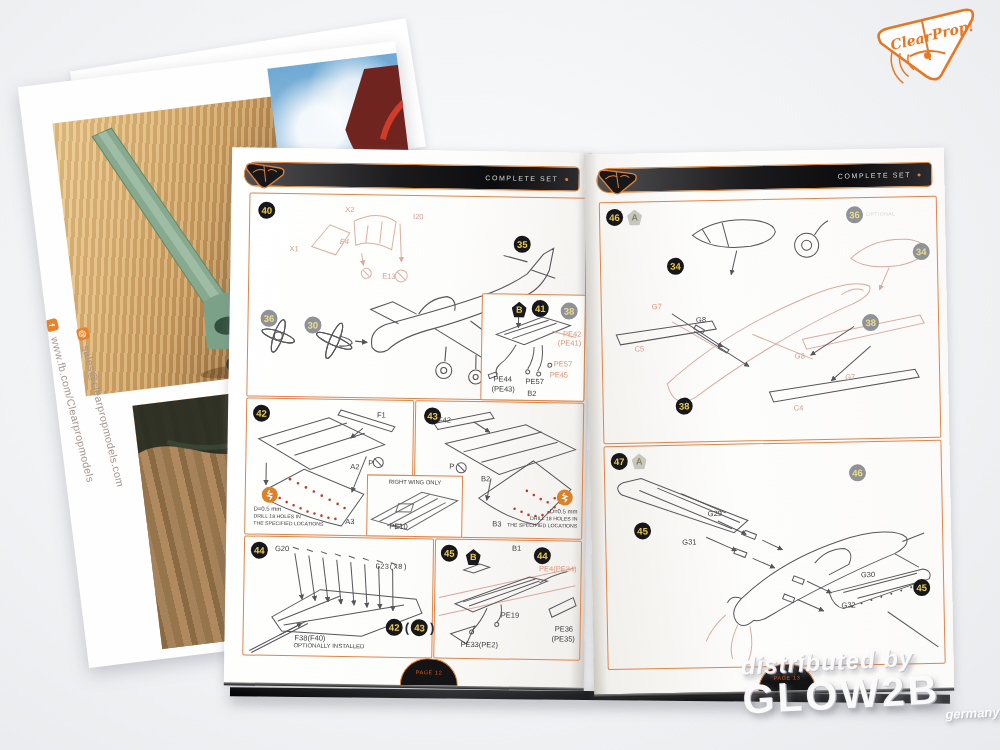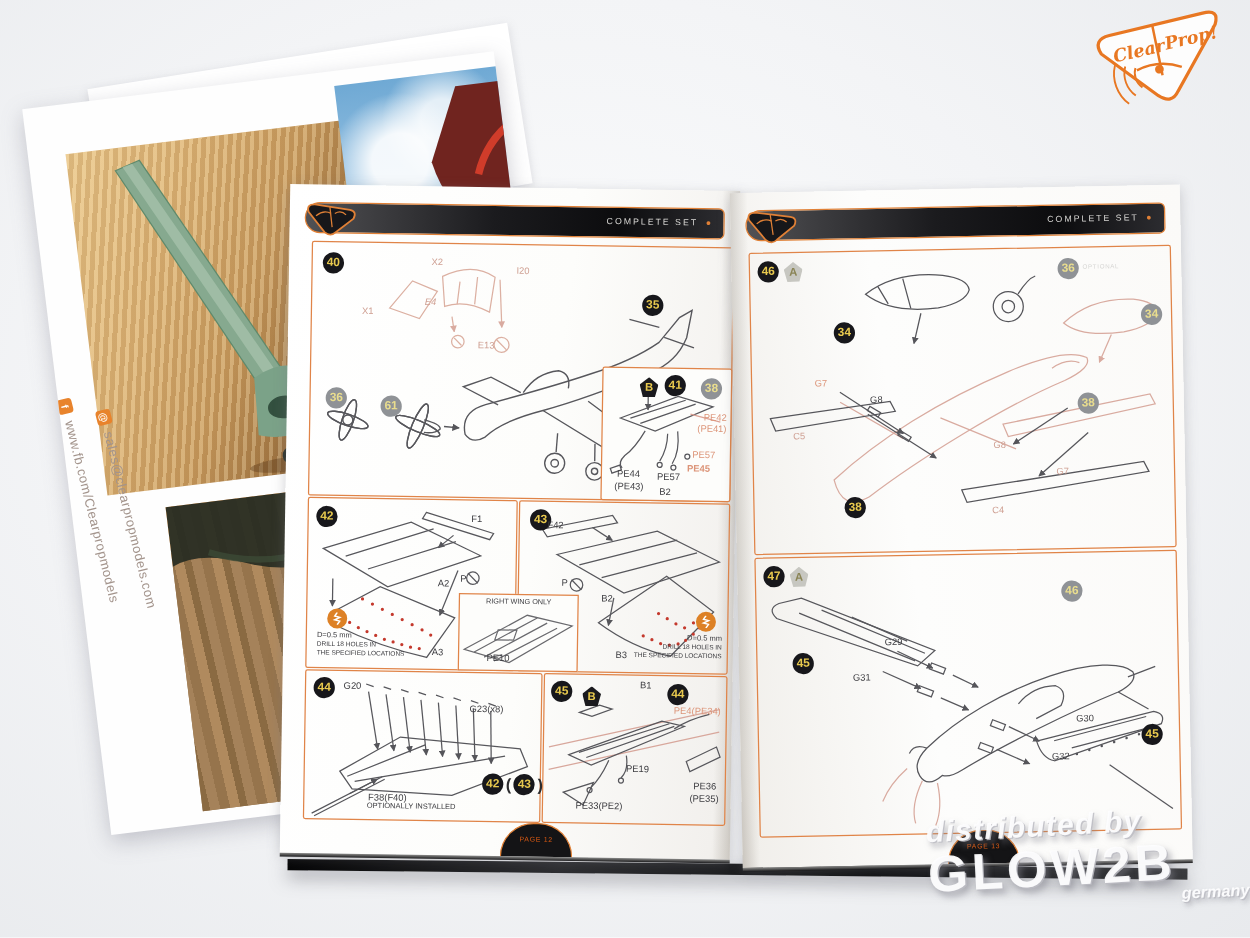--- a/index.html
+++ b/index.html
@@ -170,21 +170,21 @@
             <line x1="22" y1="7" x2="24" y2="23" stroke="#e08036" stroke-width="1"></line>
           </svg>
         </span>
         <span class="hset">COMPLETE SET</span>
         <span class="hdot">●</span>
       </div>
 
       <div class="sbox" style="left:18px;top:45px;width:336px;height:202px;">
         <span class="stepnum" style="left:8px;top:8px;">40</span>
         <span class="stepnum gray" style="left:12px;top:116px;">36</span>
-        <span class="stepnum gray" style="left:56px;top:122px;">61</span>
+        <span class="stepnum gray" style="left:56px;top:122px;">30</span>
         <span class="stepnum" style="left:264px;top:38px;">35</span>
         <span class="lbl faint" style="left:95px;top:10px;">X2</span>
         <span class="lbl faint" style="left:40px;top:50px;">X1</span>
         <span class="lbl faint" style="left:90px;top:42px;font-style:italic;">E4</span>
         <span class="lbl faint" style="left:133px;top:76px;">E13</span>
         <span class="lbl faint" style="left:163px;top:16px;text-align:right;">I20</span>
         <svg viewBox="0 0 336 202" width="336" height="202">
           <g stroke="#dcb0a2" fill="none" stroke-width="1">
             <path d="M62,52 L80,30 L100,38 L86,60 Z"></path>
             <path d="M104,26 Q128,14 146,26 L142,54 Q122,44 106,50 Z"></path>
@@ -227,21 +227,21 @@
         </svg>
       </div>
 
       <div class="sbox" style="left:252px;top:142px;width:102px;height:105px;background:#fdfdfb;">
         <span class="stepnum" style="left:5px;top:5px;margin-left:44px;">41</span>
         <span class="pent" style="left:29px;top:7px;">B</span>
         <span class="stepnum gray" style="left:78px;top:7px;">38</span>
         <span class="lbl orange" style="right:3px;top:34px;">PE42</span>
         <span class="lbl orange" style="right:3px;top:43px;">(PE41)</span>
         <span class="lbl orange" style="left:72px;top:64px;">PE57</span>
-        <span class="lbl orange" style="left:68px;top:75px;font-weight:bold;">PE45</span>
+        <span class="lbl orange" style="left:68px;top:75px;">PE45</span>
         <span class="lbl" style="left:12px;top:80px;">PE44</span>
         <span class="lbl" style="left:10px;top:90px;">(PE43)</span>
         <span class="lbl" style="left:44px;top:82px;">PE57</span>
         <span class="lbl" style="left:46px;top:94px;">B2</span>
         <svg viewBox="0 0 102 105" width="102" height="105">
           <g stroke="#57575c" fill="none" stroke-width="1">
             <path d="M14,40 L60,22 L88,30 L42,50 Z"></path>
             <path d="M22,40 L66,25 M30,44 L74,28"></path>
             <line x1="36" y1="20" x2="36" y2="33" marker-end="url(#ah)"></line>
             <path d="M34,50 Q26,64 18,70 Q12,76 16,80"></path>
@@ -364,21 +364,21 @@
             <path d="M12,46 L62,18 M20,50 L70,22 M28,53 L78,26"></path>
             <rect x="40" y="28" width="15" height="8" transform="skewX(-18)"></rect>
             <line x1="34" y1="48" x2="26" y2="50"></line>
           </g>
         </svg>
       </div>
 
       <div class="sbox" style="left:18px;top:388px;width:188px;height:118px;">
         <span class="stepnum" style="left:6px;top:5px;">44</span>
         <span class="lbl" style="left:30px;top:7px;">G20</span>
-        <span class="lbl" style="left:131px;top:24px;">G23(x8)</span>
+        <span class="lbl" style="left:131px;top:24px;font-family:Liberation Mono, monospace;">G23(x8)</span>
         <span class="lbl" style="left:51px;top:96px;">F38(F40)</span>
         <span class="lbl" style="left:50px;top:105px;font-size:6px;">OPTIONALLY INSTALLED</span>
         <div class="refrow" style="left:142px;top:80px;">
           <span class="stepnum">42</span>
           <span class="paren">(</span>
           <span class="stepnum">43</span>
           <span class="paren">)</span>
         </div>
         <svg viewBox="0 0 188 118" width="188" height="118">
           <g stroke="#57575c" fill="none" stroke-width="1">

